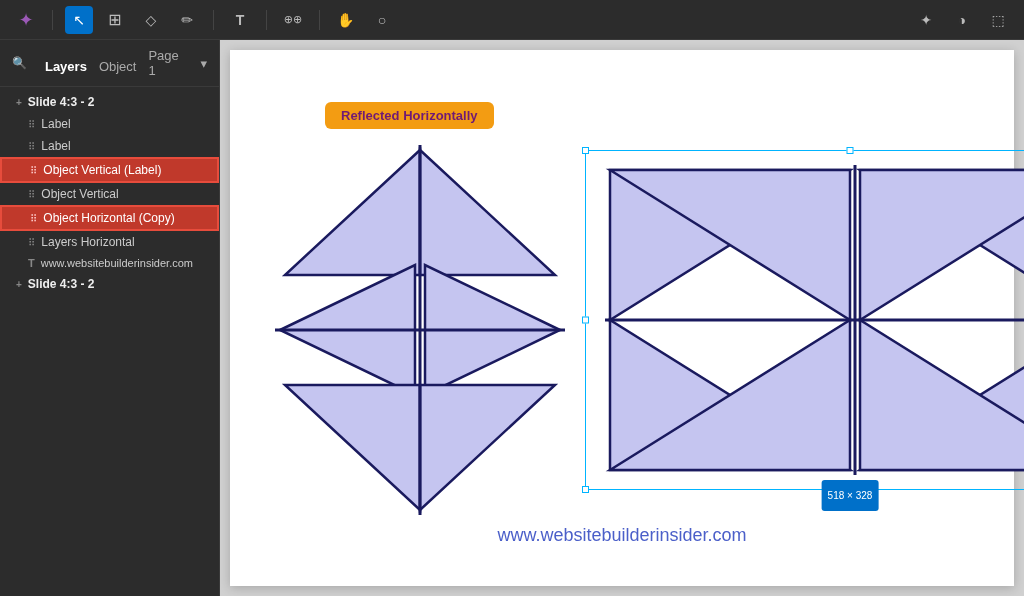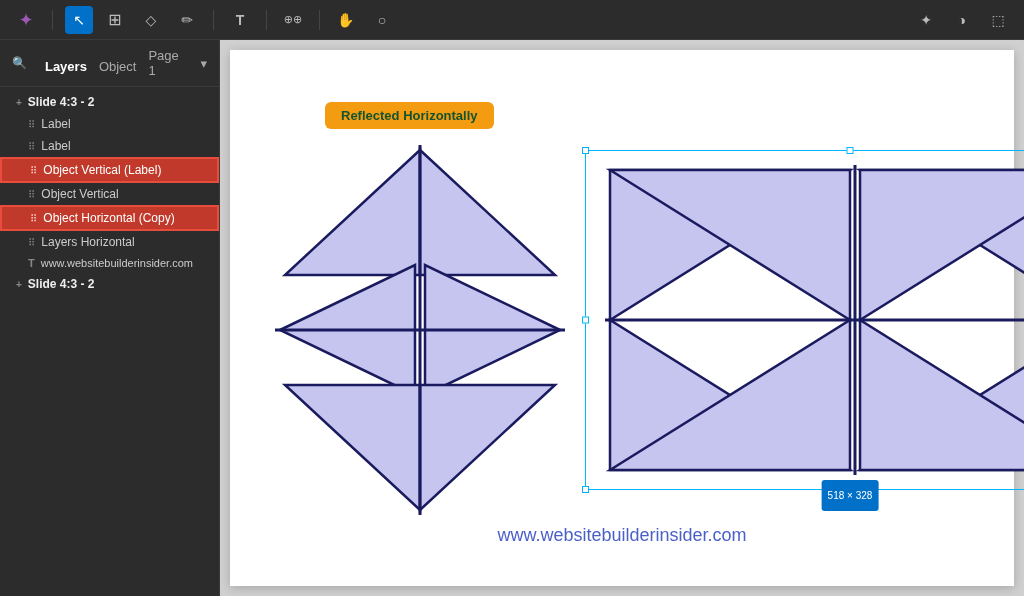--- a/index.html
+++ b/index.html
@@ -93,21 +93,21 @@
       position: relative;
       overflow: hidden;
     }
 
     
     .badge-orange {
       position: absolute;
       top: 52px;
       left: 95px;
       background: #f39c12;
-      color: #14532d;
+      color: #701a75;
       font-size: 13px;
       font-weight: 600;
       padding: 6px 16px;
       border-radius: 6px;
       white-space: nowrap;
     }
     .badge-blue {
       position: absolute;
       top: 52px;
       right: 135px;

